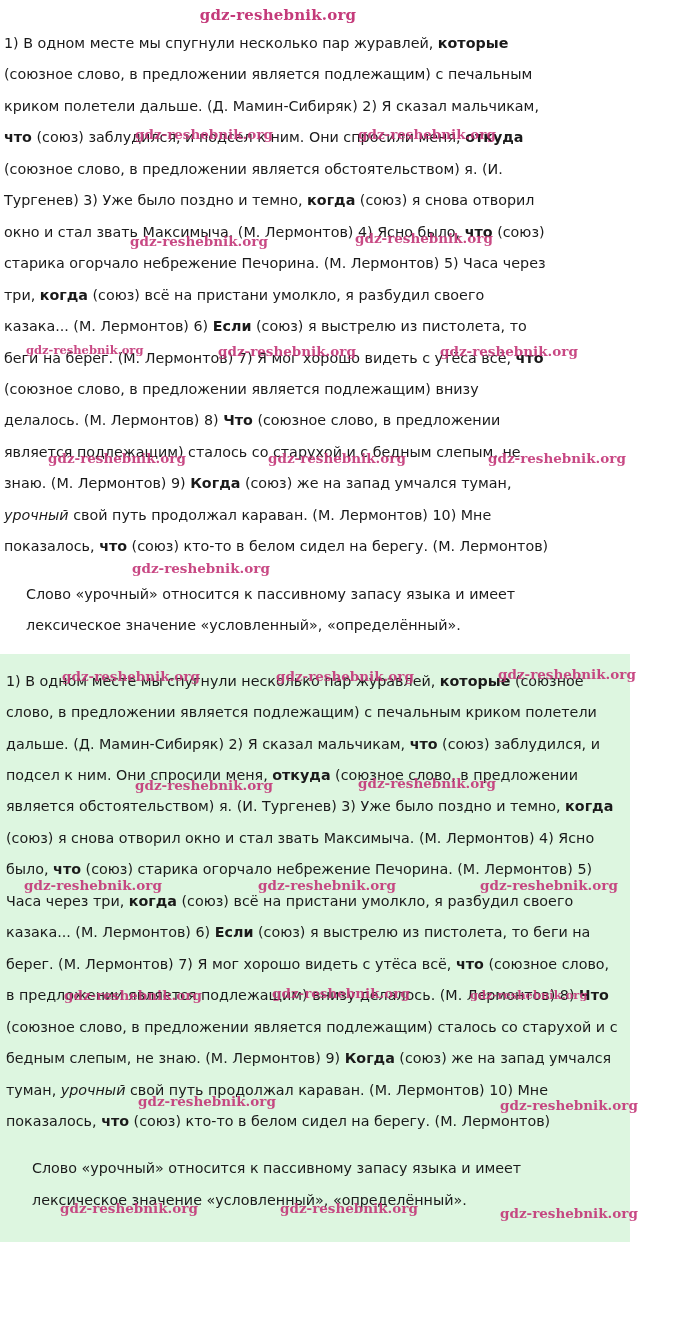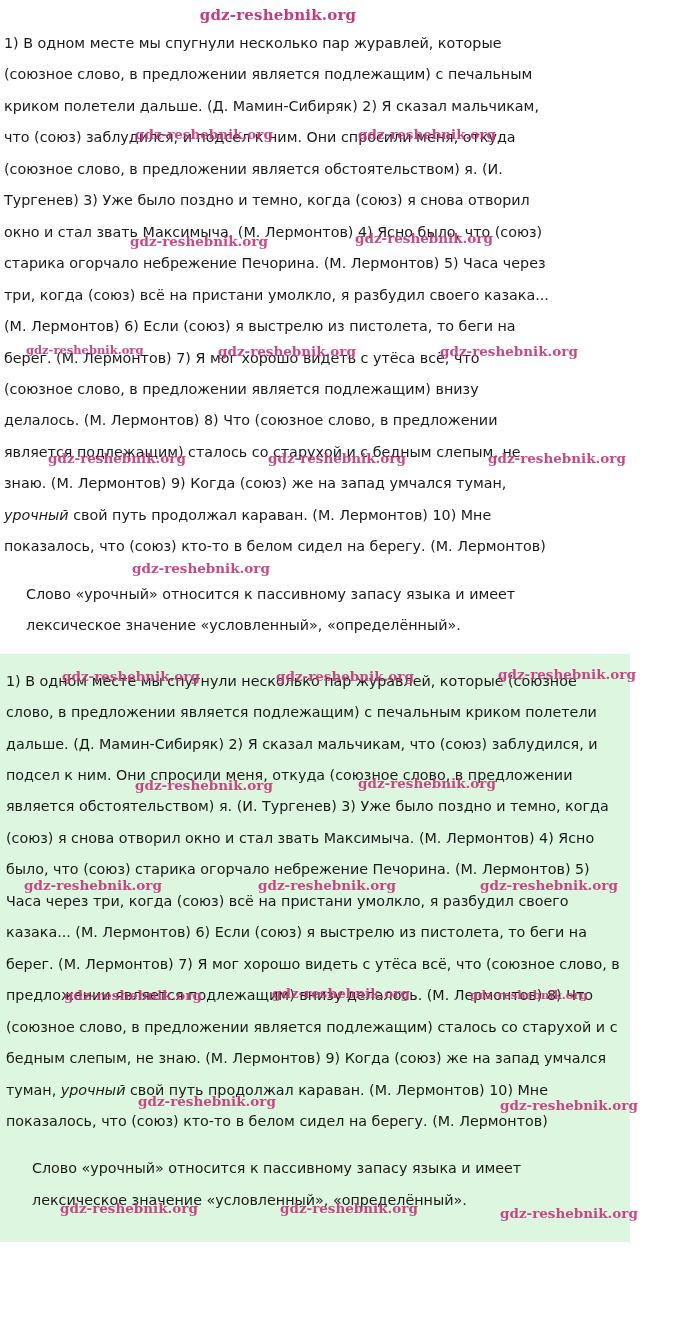--- a/index.html
+++ b/index.html
@@ -52,21 +52,21 @@
     font-size: 14.3px;
     line-height: 2.2;
     padding: 2px 4px 8px 4px;
     position: relative;
     z-index: 2;
     margin-left: 22px;
   }
   .note.inside {
     margin-top: 14px;
   }
-  b { font-weight: normal; }
+  b { font-weight: bold; }
   i { font-style: italic; }
 
   
   .wm-layer {
     position: absolute;
     left: 0;
     top: 0;
     width: 680px;
     height: 1330px;
     pointer-events: none;

